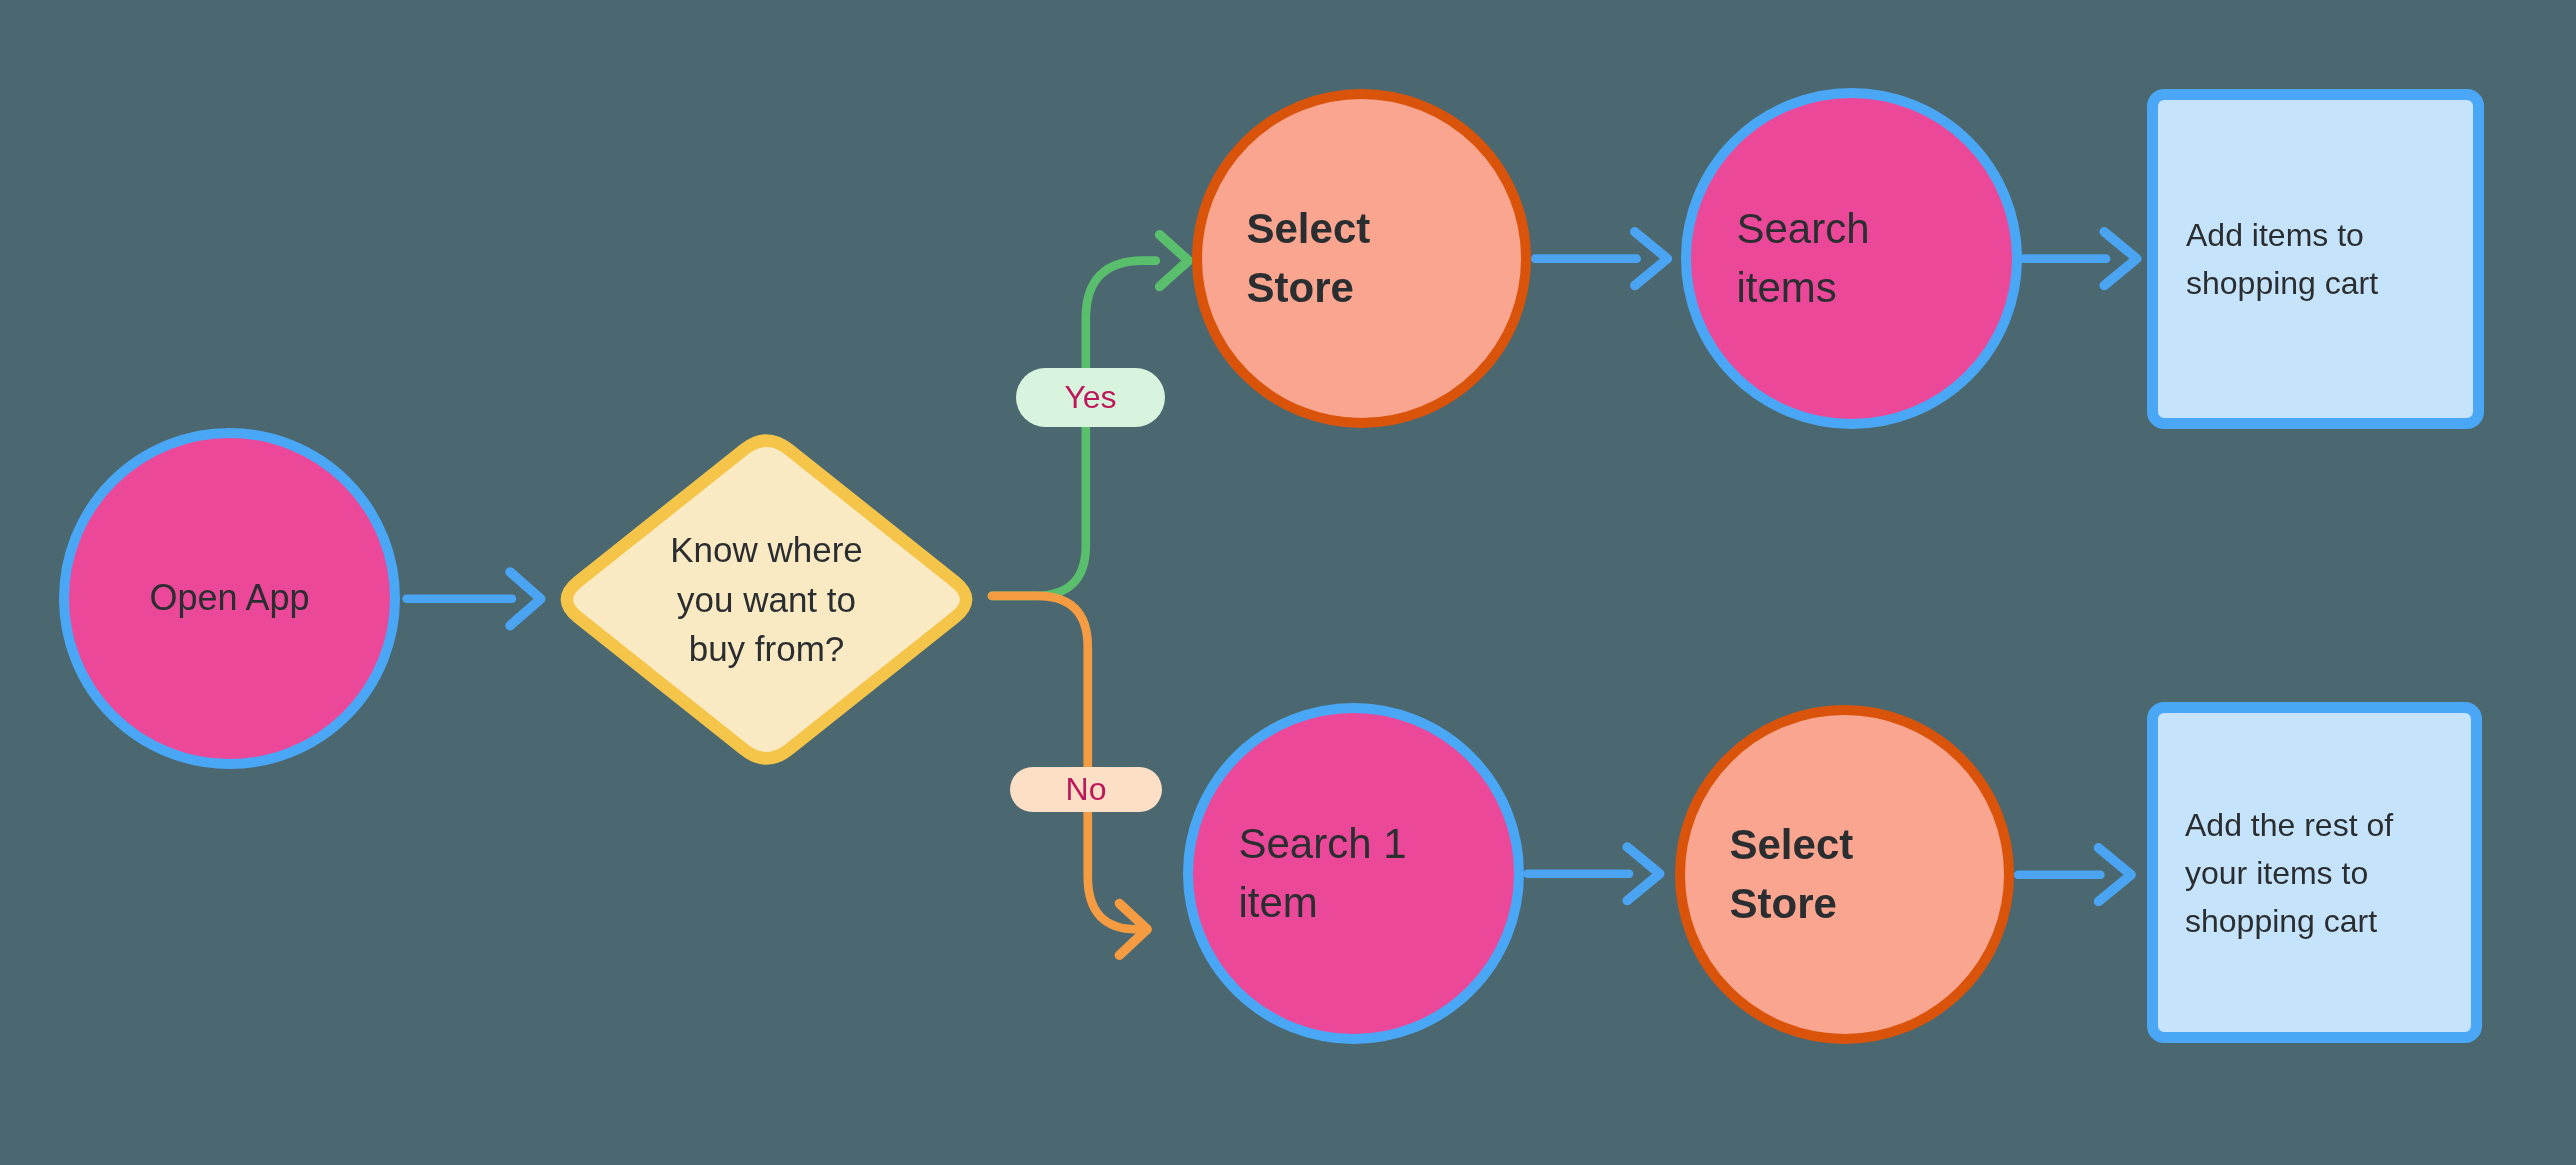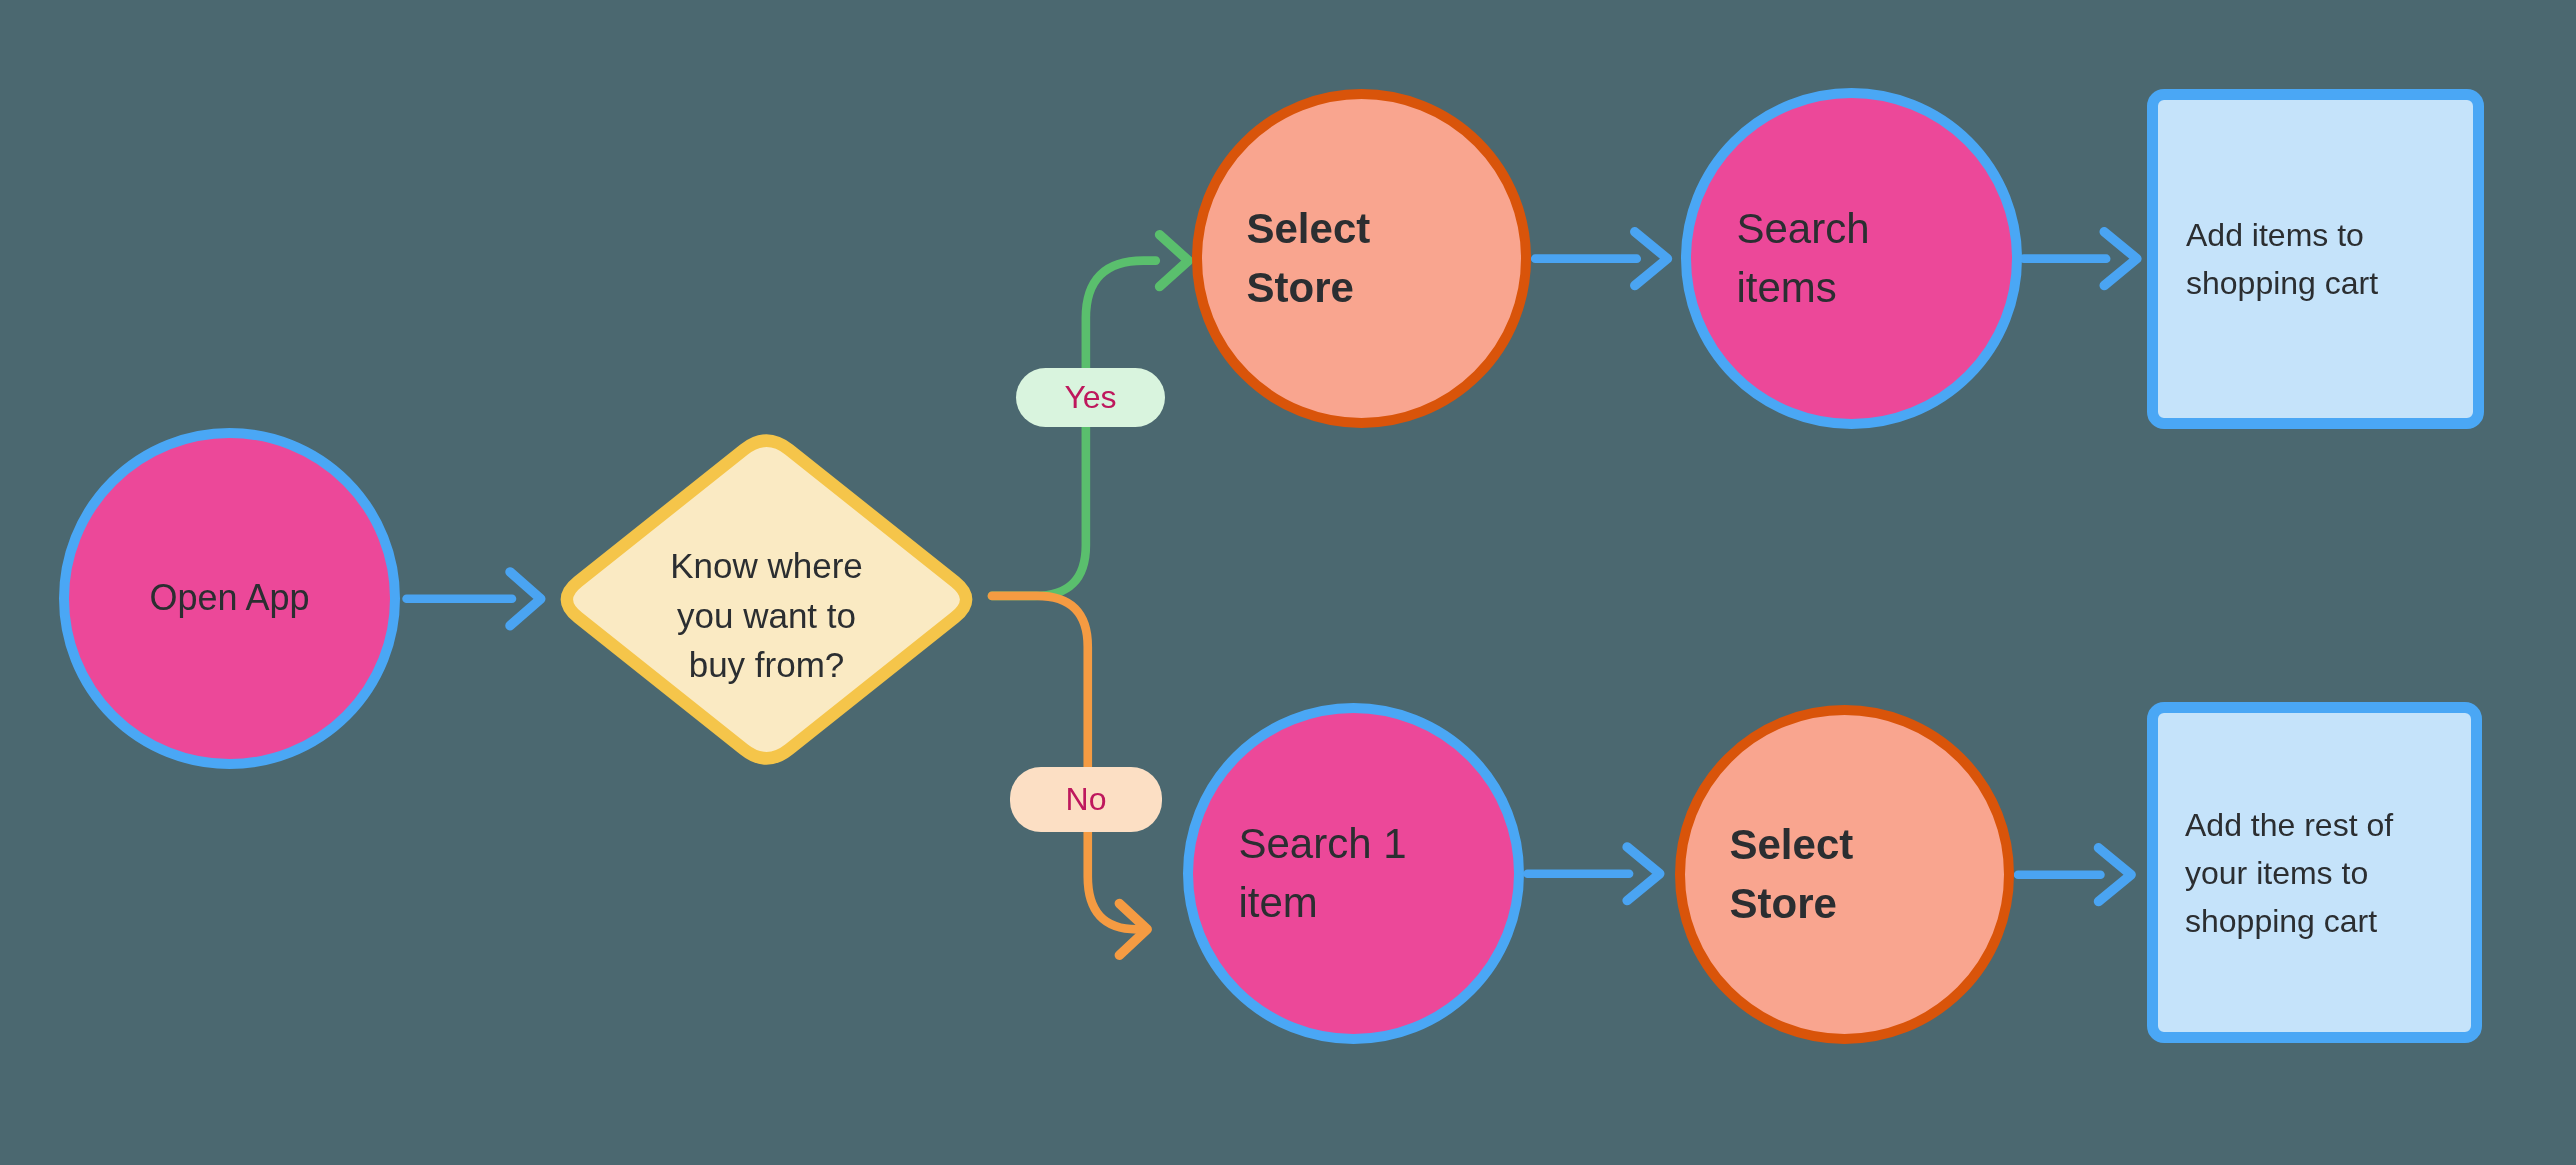--- a/index.html
+++ b/index.html
@@ -67,21 +67,21 @@
     width: 441px; height: 355px;
     z-index: 2;
   }
   #decision-node svg {
     position: absolute;
     left: 0; top: 0;
     width: 441px; height: 355px;
   }
   #decision-node .label-wrap {
     position: absolute;
-    left: 0; top: 16px;
+    left: 0; top: 0;
     width: 441px; height: 355px;
     display: flex;
     align-items: center;
     justify-content: center;
     text-align: center;
   }
   #decision-node .label {
     font-size: 35px;
     line-height: 1.42;
     max-width: 235px;
@@ -96,21 +96,21 @@
     border-radius: 31px;
     color: #be185d;
   }
   #yes-pill {
     left: 1016px; top: 368px;
     width: 149px; height: 59px;
     background: #D9F4DE;
   }
   #no-pill {
     left: 1010px; top: 767px;
-    width: 152px; height: 65px;
+    width: 152px; height: 45px;
     background: #FCDFC4;
   }
   
   #open-app       { left: 59px;   top: 428px; width: 341px; height: 341px; }
   #select-store-top { left: 1192px; top: 89px;  width: 339px; height: 339px; }
   #search-items   { left: 1681px; top: 88px;  width: 341px; height: 341px; }
   #add-items      { left: 2147px; top: 89px;  width: 337px; height: 340px; }
   #search-one-item{ left: 1183px; top: 703px; width: 341px; height: 341px; }
   #select-store-bottom { left: 1675px; top: 705px; width: 339px; height: 339px; }
   #add-rest       { left: 2147px; top: 702px; width: 335px; height: 341px; }

